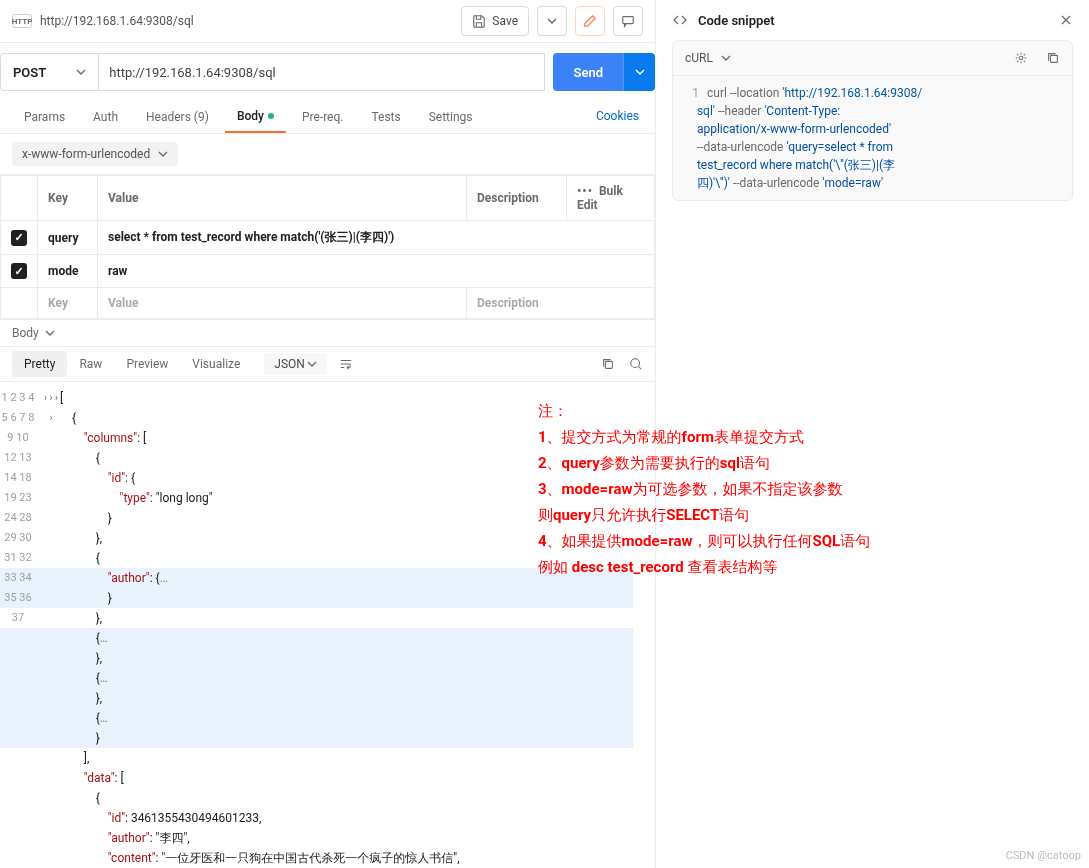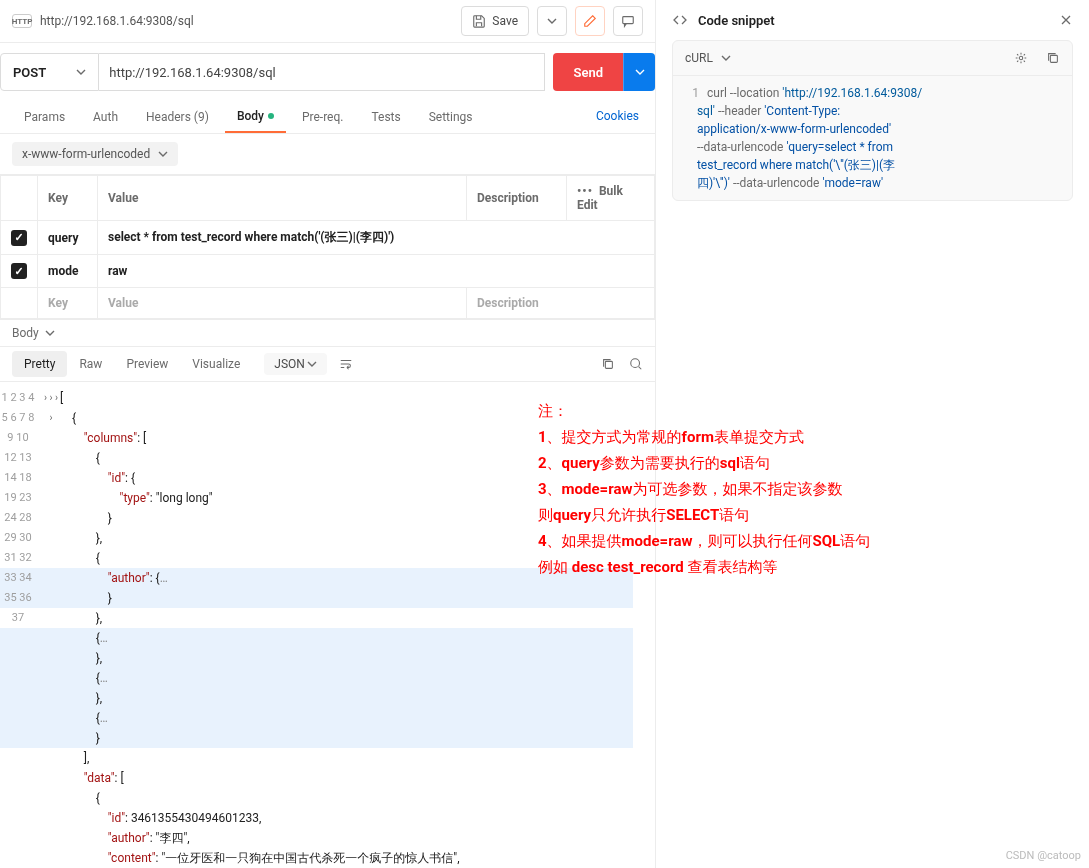--- a/index.html
+++ b/index.html
@@ -9,21 +9,21 @@
 .topbar{display:flex;align-items:center;padding:6px 12px;border-bottom:1px solid #ececec;gap:8px}
 .http-ico{width:20px;height:14px;font-size:8px;font-weight:700;color:#6b6b6b;border:1px solid #ccc;border-radius:3px;display:flex;align-items:center;justify-content:center}
 .tab-title{font-size:12px;color:#555;flex:1}
 .btn{height:30px;padding:12px 10px;border:1px solid #dcdcdc;border-radius:4px;background:#fff;display:flex;align-items:center;gap:6px;font-size:12px;color:#4a4a4a;cursor:pointer}
 .btn-icon{width:30px;padding:0;justify-content:center}
 .btn-orange{color:#ff6c37;border-color:#ffd3c2}
 .req-row{display:flex;gap:0;padding:10px 0}
 .method-dd{display:flex;align-items:center;gap:30px;padding:0 12px;border:1px solid #dcdcdc;border-radius:4px 0 0 4px;height:38px;font-weight:600;color:#212121}
 .url-in{flex:1;height:38px;border:1px solid #dcdcdc;border-left:none;padding:0 10px;font-size:13px;color:#444}
 .send-wrap{margin-left:8px;display:flex}
-.send-btn{height:38px;padding:0 20px;border:none;background:#ef4444;color:#fff;font-weight:600;font-size:13px;border-radius:4px 0 0 4px}
+.send-btn{height:38px;padding:0 20px;border:none;background:#3b82f6;color:#fff;font-weight:600;font-size:13px;border-radius:4px 0 0 4px}
 .send-dd{height:38px;width:32px;border:none;border-left:1px solid rgba(255,255,255,.25);background:#097bed;color:#fff;border-radius:0 4px 4px 0;display:flex;align-items:center;justify-content:center}
 .tabs{display:flex;gap:4px;padding:0 12px;border-bottom:1px solid #ececec;position:relative}
 .tab{padding:8px 12px;font-size:12px;color:#6b6b6b;cursor:pointer;display:flex;align-items:center;gap:4px}
 .tab.active{color:#212121;border-bottom:2px solid #ff6c37;font-weight:500}
 .dot-green{display:inline-block;width:6px;height:6px;background:#26b47f;border-radius:50%}
 .cookies-link{margin-left:auto;padding:8px 4px;color:#0265d2;font-size:12px}
 .enc-row{padding:8px 12px;border-bottom:1px solid #ececec}
 .enc-chip{display:inline-flex;align-items:center;gap:8px;background:#f2f2f2;padding:5px 10px;border-radius:4px;font-size:12px;color:#555}
 table{width:100%;border-collapse:collapse}
 th,td{text-align:left;font-size:12px;padding:8px 10px;border:1px solid #ececec;color:#6b6b6b;font-weight:700}

